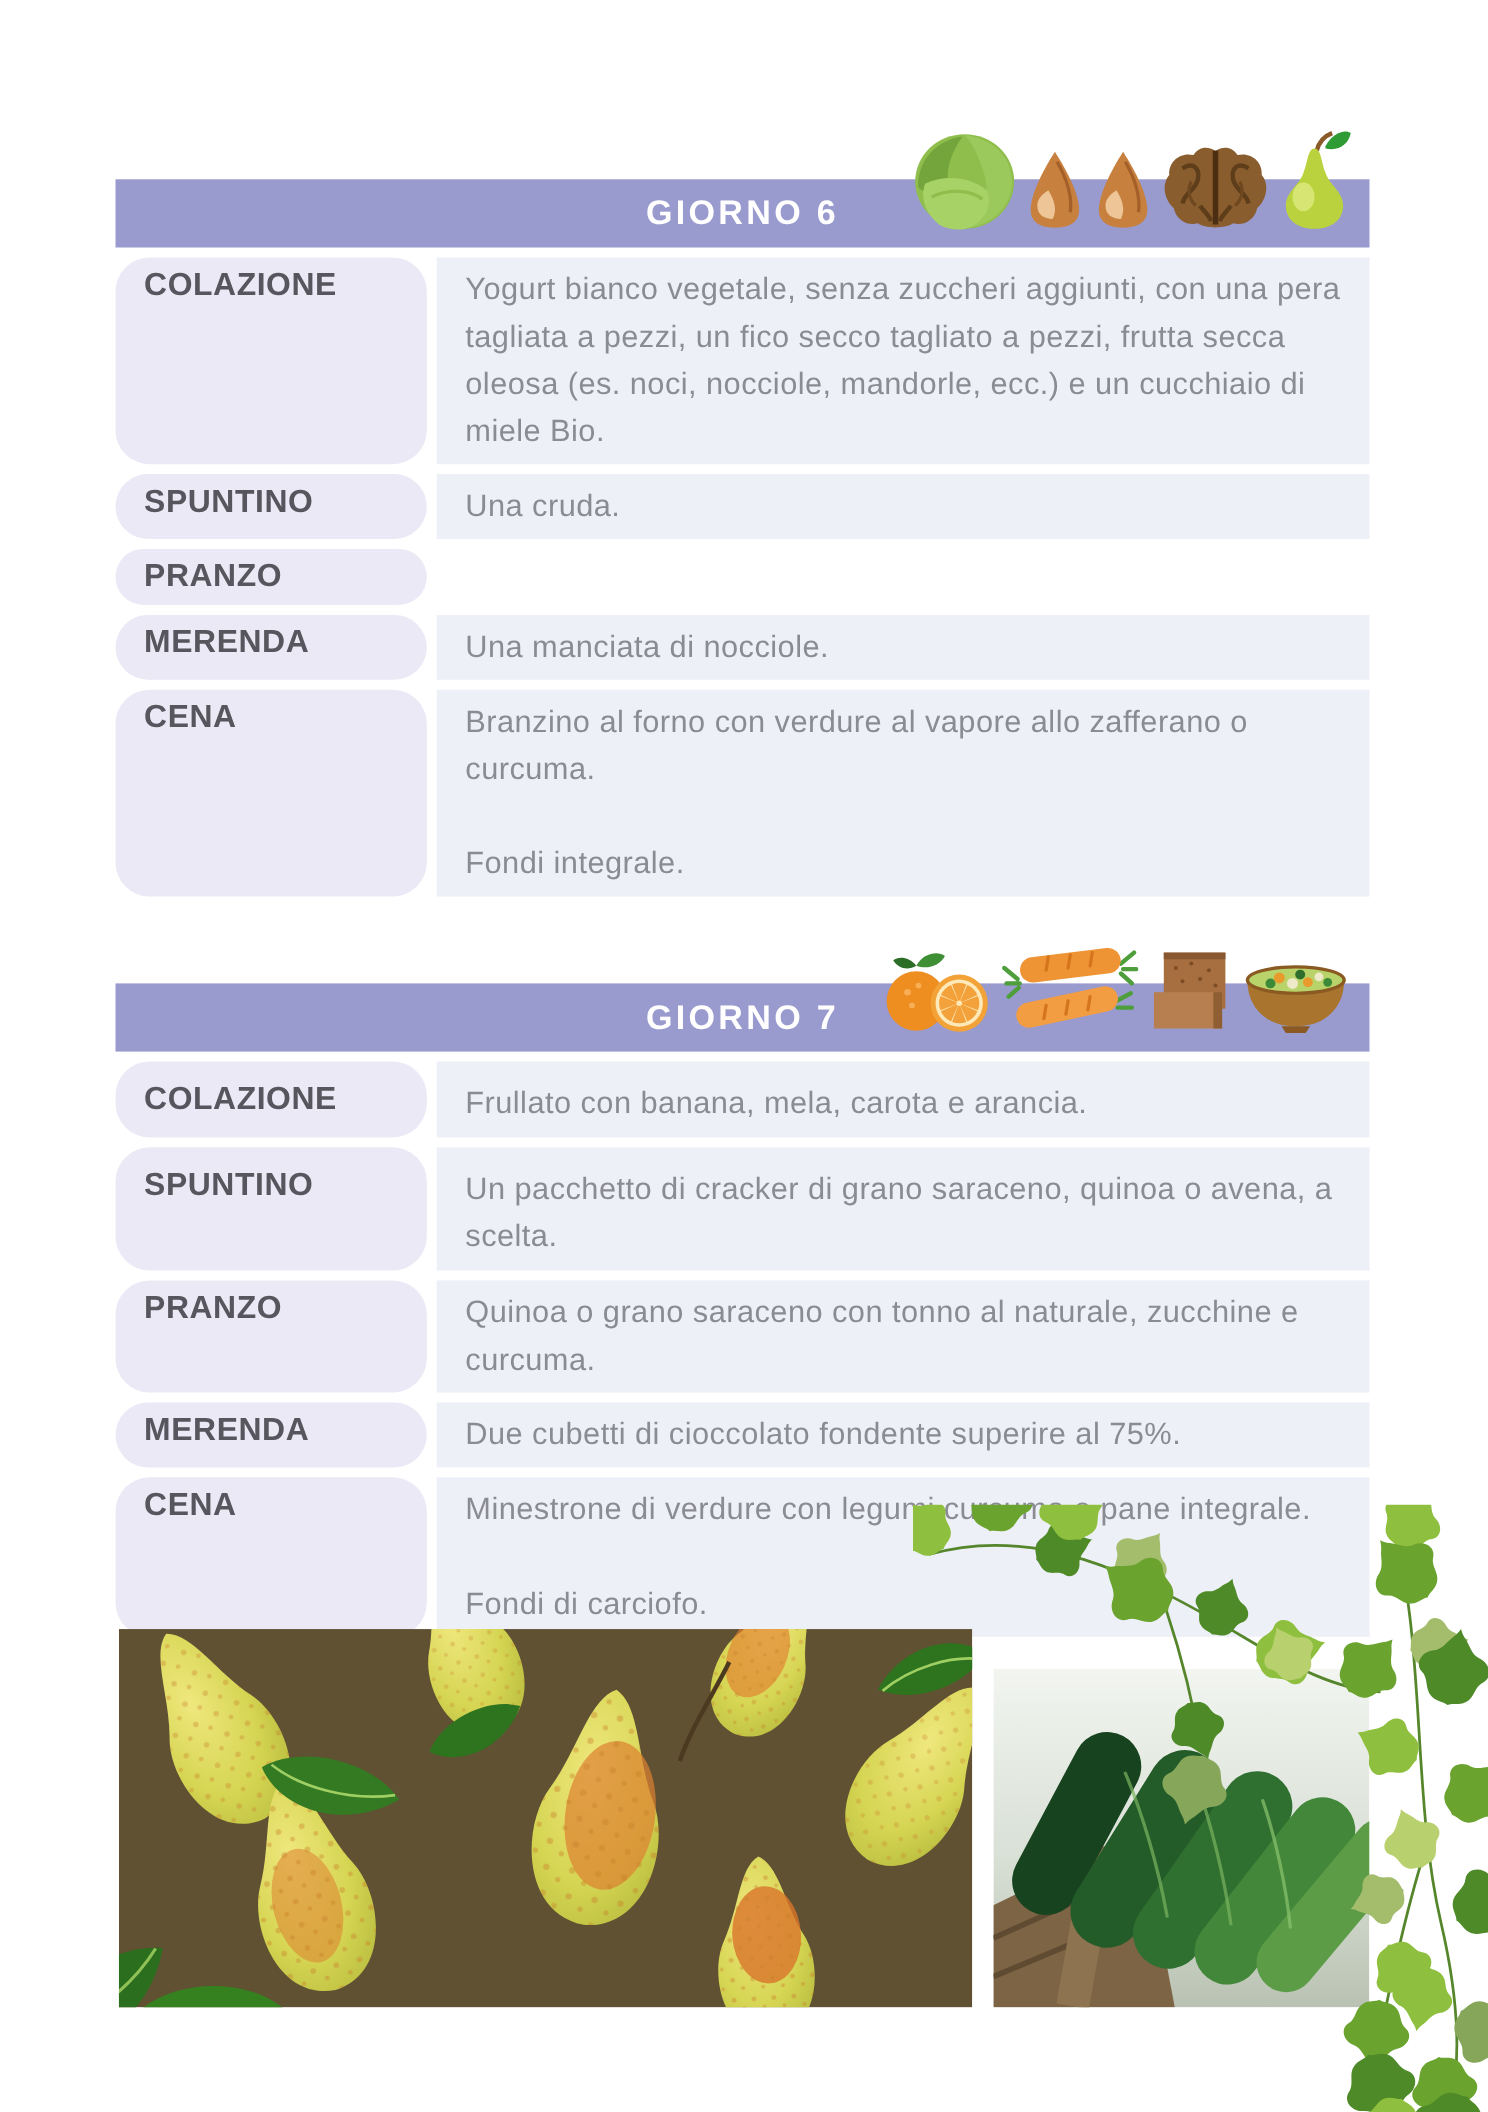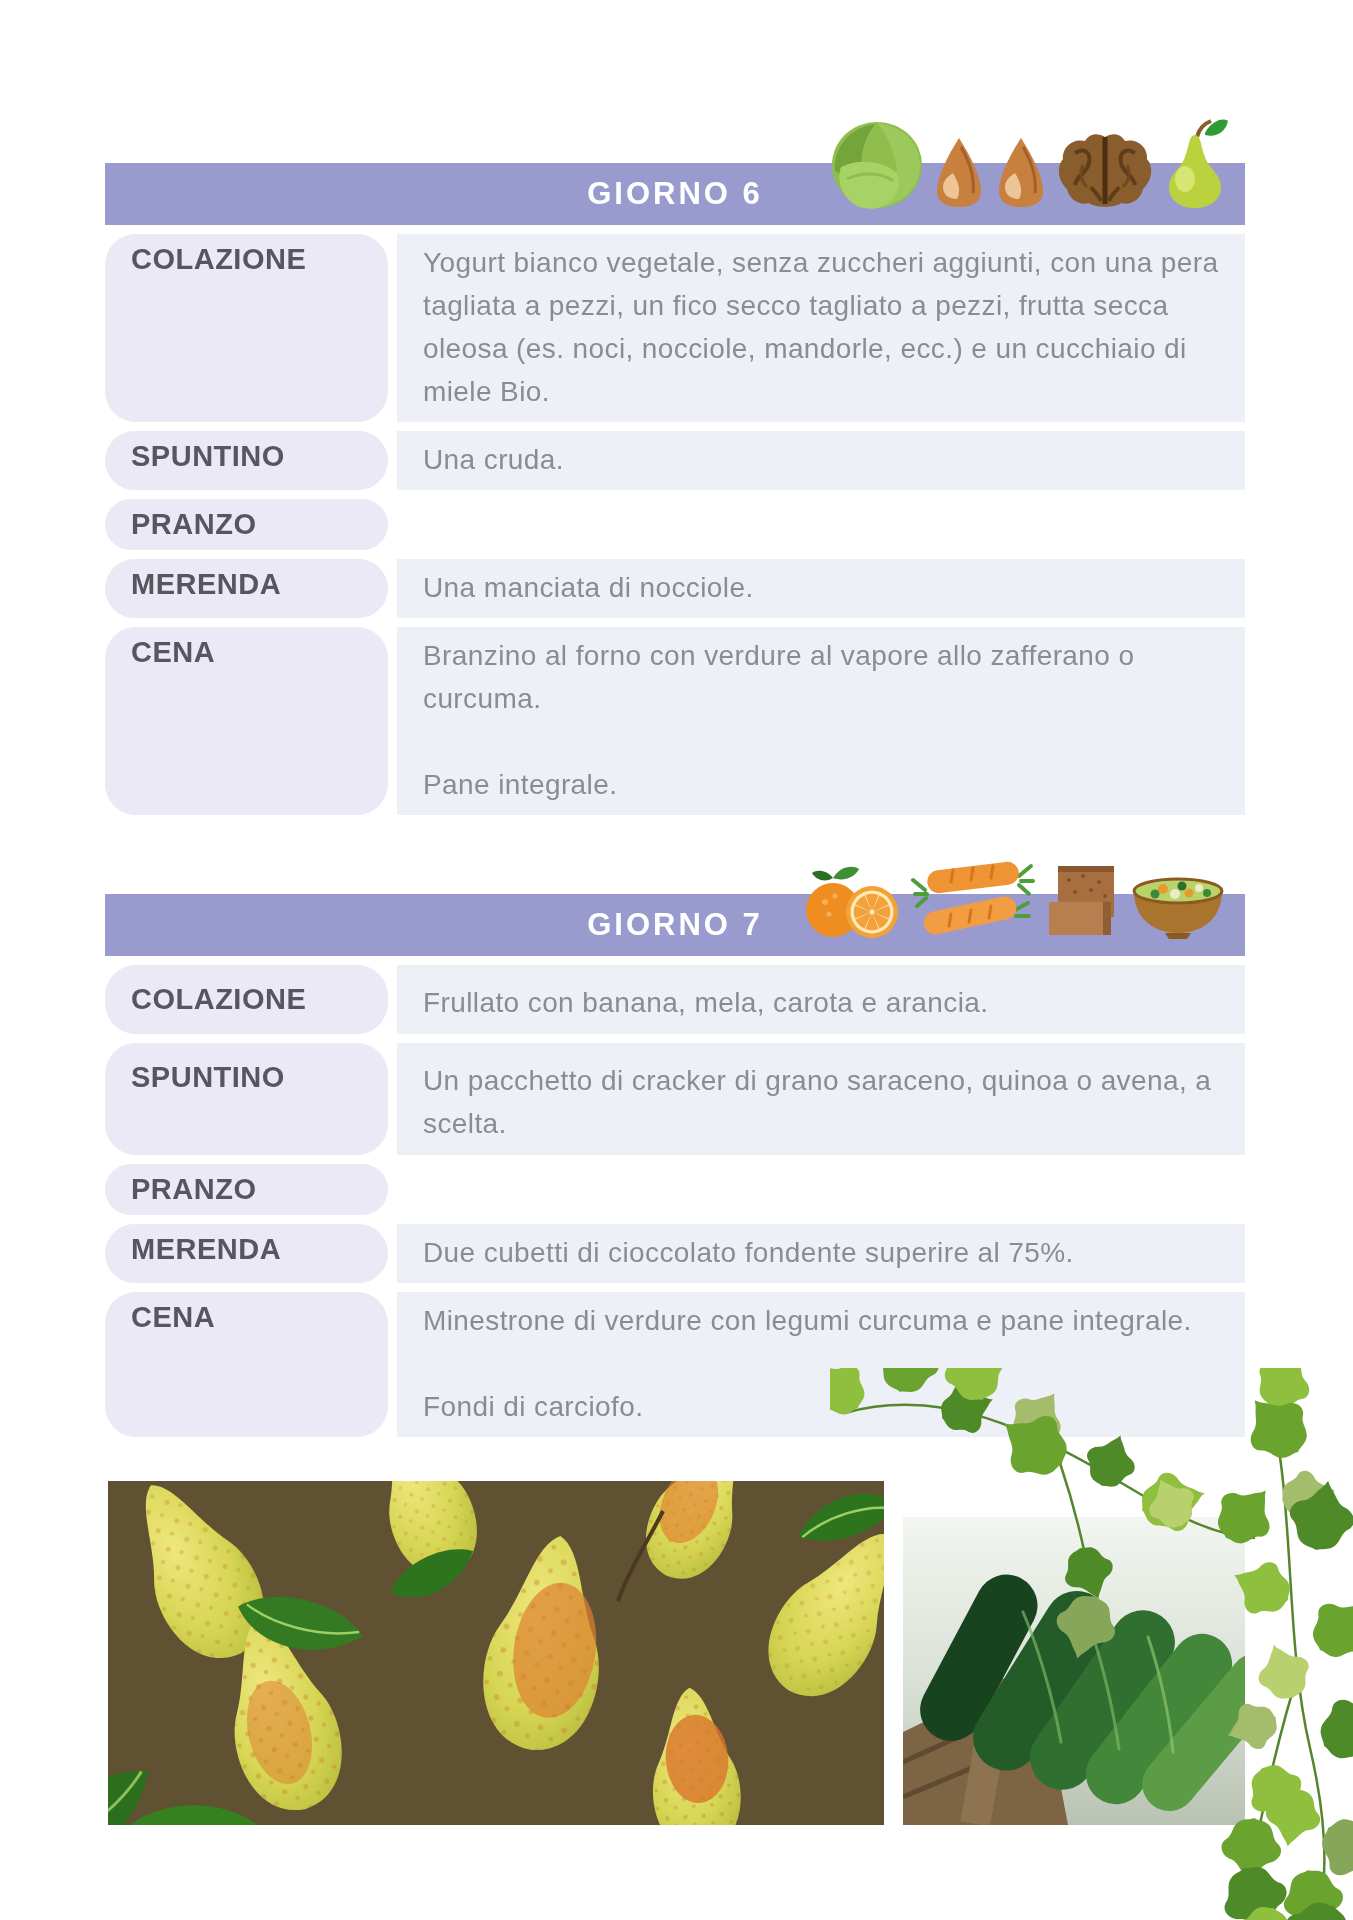--- a/index.html
+++ b/index.html
@@ -109,21 +109,21 @@
       <div class="row">
         <div class="cell label">MERENDA</div>
         <div class="cell content">
           <p>Una manciata di nocciole.</p>
         </div>
       </div>
       <div class="row">
         <div class="cell label">CENA</div>
         <div class="cell content">
           <p>Branzino al forno con verdure al vapore allo zafferano o curcuma.</p>
-          <p>Pane integrale.</p>
+          <p>Fondi integrale.</p>
         </div>
       </div>
     </section>
 
     <section class="day-table t7">
       <div class="day-header">
         <div class="day-title">GIORNO 7</div>
         <div class="header-icons">
 
           <svg width="100" height="76" viewBox="0 0 100 76">
@@ -205,20 +205,23 @@
         </div>
       </div>
       <div class="row tall">
         <div class="cell label">SPUNTINO</div>
         <div class="cell content">
           <p>Un pacchetto di cracker di grano saraceno, quinoa o avena, a scelta.</p>
         </div>
       </div>
       <div class="row">
         <div class="cell label">PRANZO</div>
+        <div class="cell content">
+          <p>Quinoa o grano saraceno con tonno al naturale, zucchine e curcuma.</p>
+        </div>
       </div>
       <div class="row">
         <div class="cell label">MERENDA</div>
         <div class="cell content">
           <p>Due cubetti di cioccolato fondente superire al 75%.</p>
         </div>
       </div>
       <div class="row">
         <div class="cell label">CENA</div>
         <div class="cell content">

